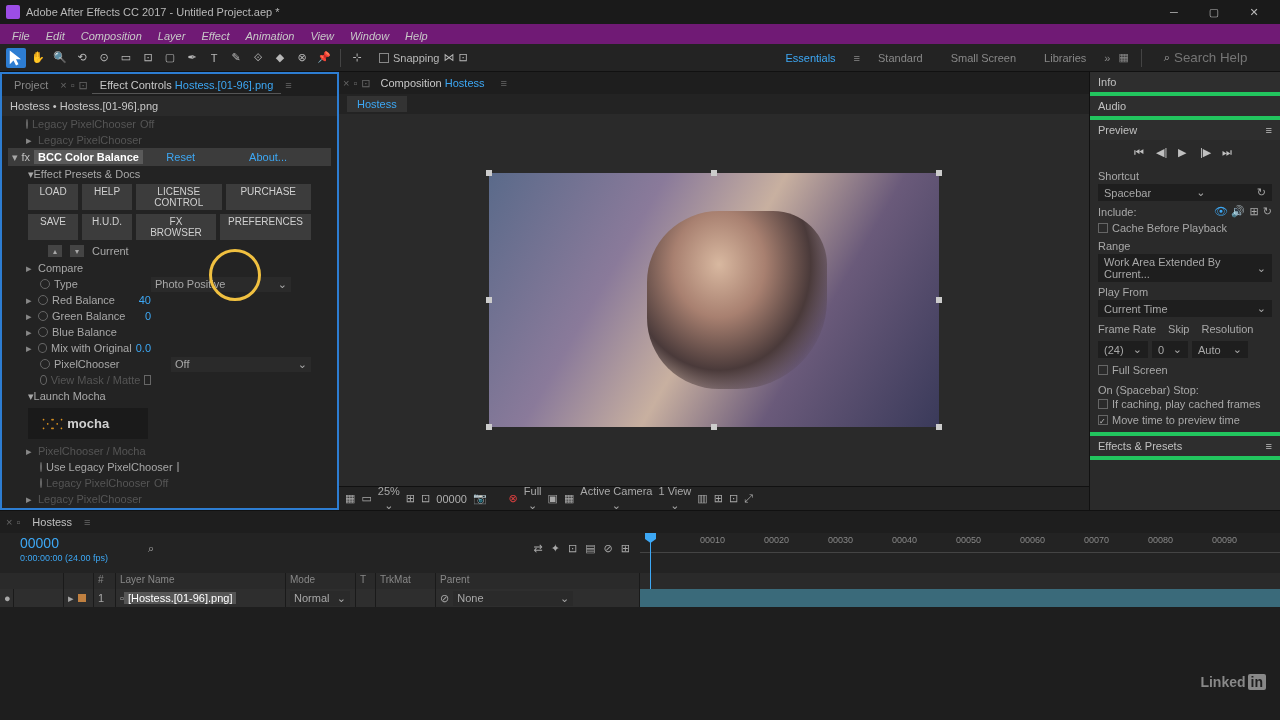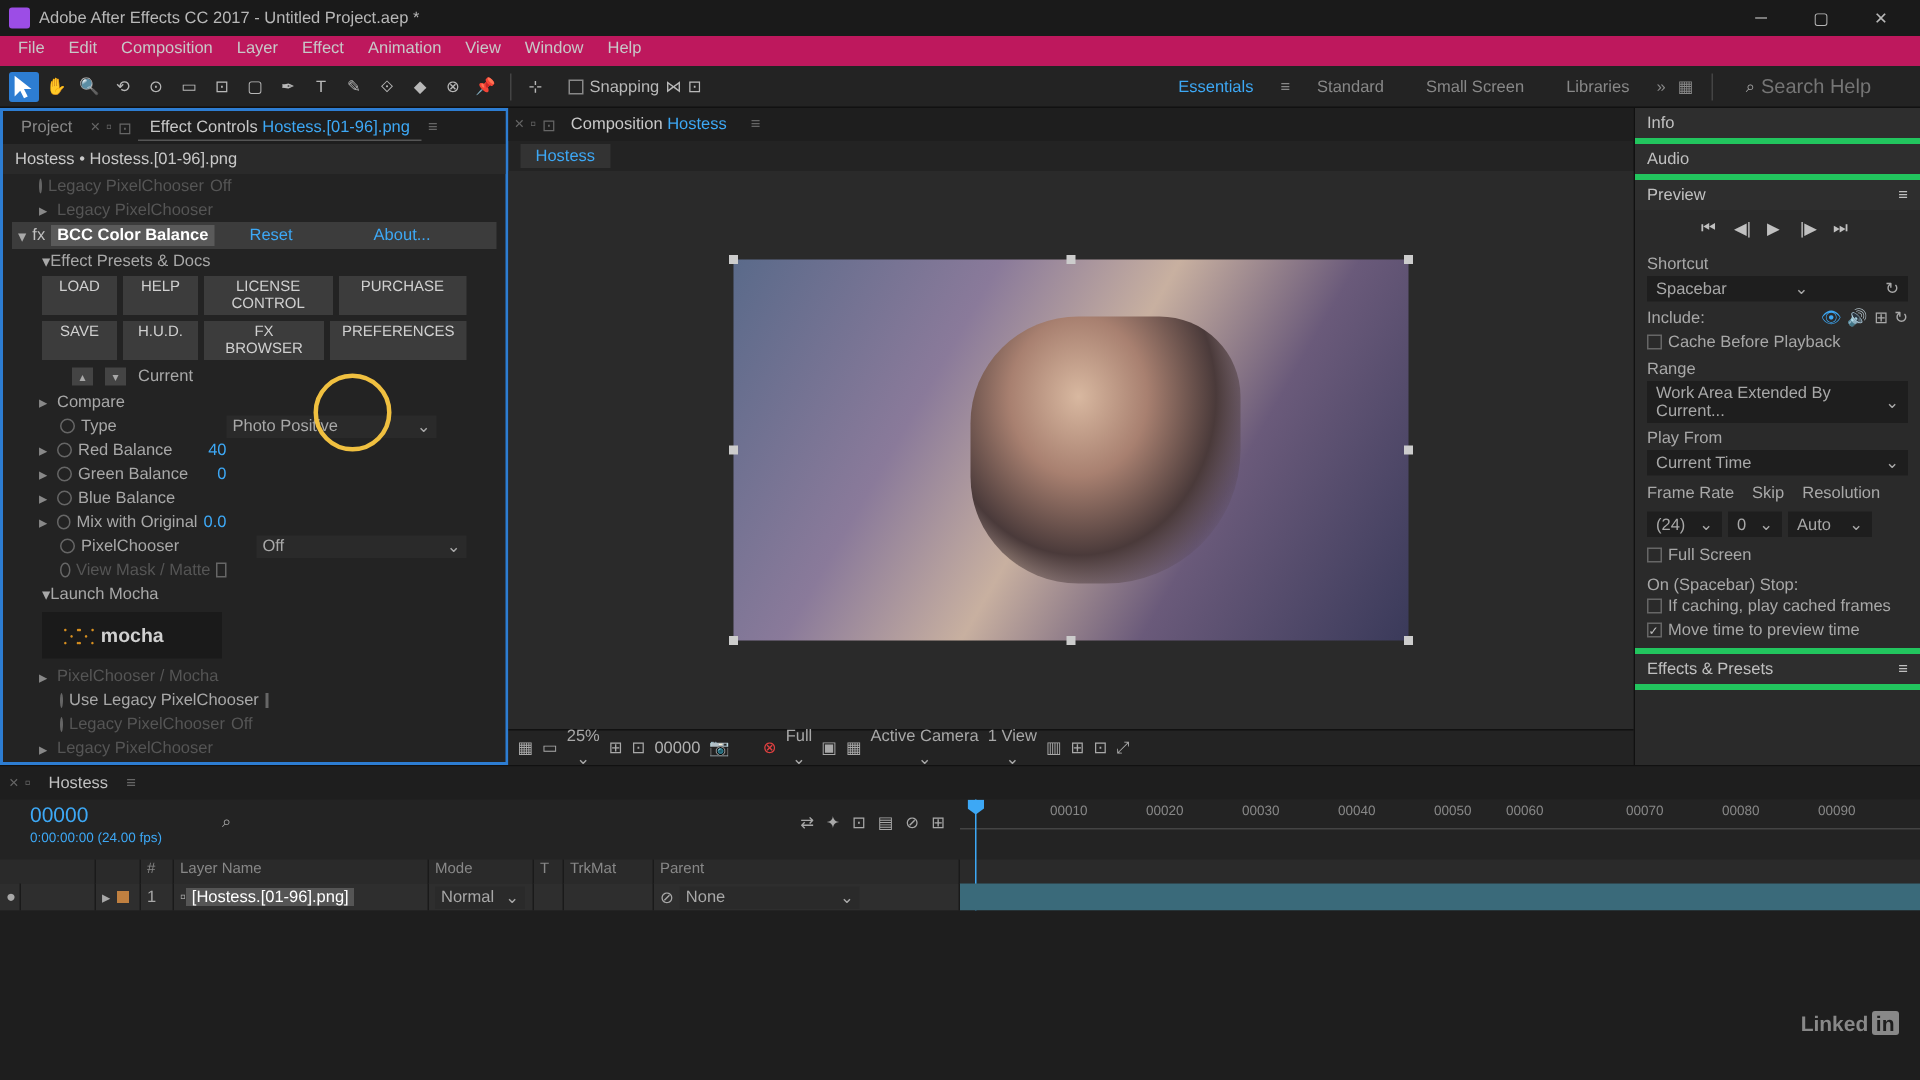--- a/index.html
+++ b/index.html
@@ -5,21 +5,21 @@
 * { margin: 0; padding: 0; box-sizing: border-box; font-family: 'Segoe UI', Tahoma, sans-serif; user-select: none; }
 body { background: #232323; color: #a8a8a8; font-size: 11px; width: 1280px; height: 720px; overflow: hidden; position: relative; }
 
 
 .titlebar { height: 22px; background: #1a1a1a; display: flex; align-items: center; padding: 12px 6px; }
 .titlebar .logo { width: 14px; height: 14px; background: #9c4de6; margin-right: 6px; border-radius: 2px; }
 .titlebar .title { flex: 1; color: #b8b8b8; font-size: 11px; }
 .titlebar .winbtn { width: 40px; height: 22px; display: flex; align-items: center; justify-content: center; color: #b8b8b8; }
 
 
-.menubar { height: 20px; background: #be185d; display: flex; align-items: flex-start; padding: 0 4px; }
+.menubar { height: 20px; background: #701a75; display: flex; align-items: flex-end; padding: 0 4px; font-style: italic; }
 .menubar .item { padding: 2px 8px; color: #c8c8c8; font-size: 11px; }
 
 
 .toolbar { height: 28px; background: #232323; border-bottom: 1px solid #111; display: flex; align-items: center; padding: 0 6px; gap: 2px; }
 .toolbar .tool { width: 20px; height: 20px; display: flex; align-items: center; justify-content: center; color: #b8b8b8; border-radius: 2px; }
 .toolbar .tool.active { background: #2d7dd2; color: #fff; }
 .toolbar .sep { width: 1px; height: 18px; background: #444; margin: 0 4px; }
 .toolbar .snap { display: flex; align-items: center; gap: 4px; color: #b8b8b8; margin-left: 10px; }
 .toolbar .snapcheck { width: 10px; height: 10px; border: 1px solid #888; }
 .toolbar .workspaces { margin-left: auto; display: flex; align-items: center; gap: 8px; }
@@ -503,21 +503,21 @@
         </div>
       </div>
     </div>
     <div class="tright">
       <div class="ruler">
         <div class="tick" style="left:60px">00010</div>
         <div class="tick" style="left:124px">00020</div>
         <div class="tick" style="left:188px">00030</div>
         <div class="tick" style="left:252px">00040</div>
         <div class="tick" style="left:316px">00050</div>
-        <div class="tick" style="left:364px">00060</div>
+        <div class="tick" style="left:380px">00060</div>
         <div class="tick" style="left:444px">00070</div>
         <div class="tick" style="left:508px">00080</div>
         <div class="tick" style="left:572px">00090</div>
       </div>
       <div class="playhead"></div>
     </div>
   </div>
   <div style="display:flex">
     <div style="width:640px">
       <div class="cols">

